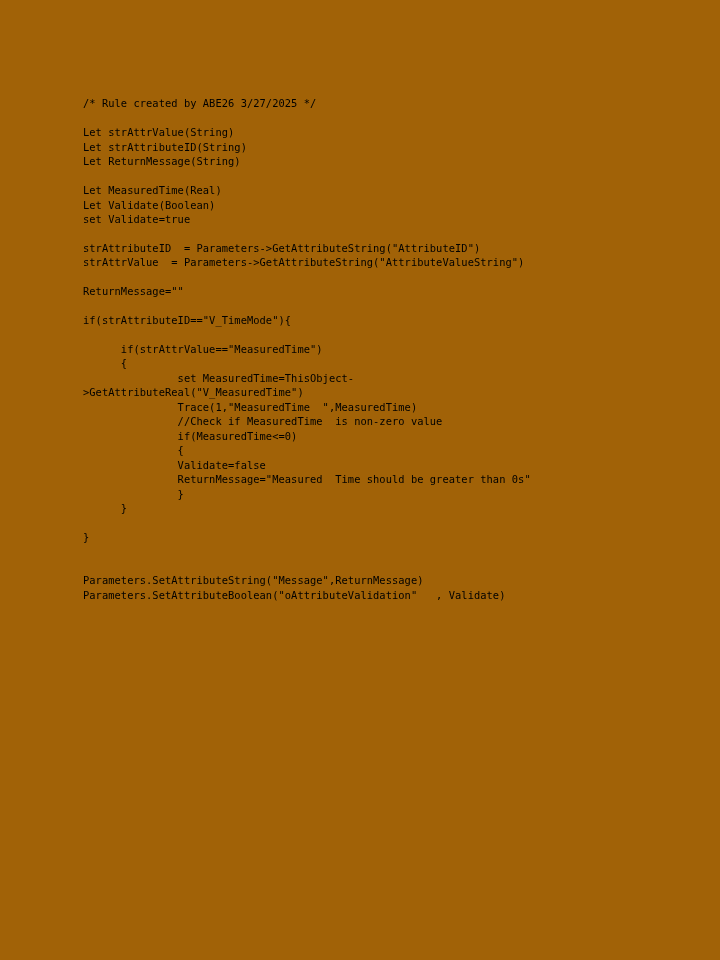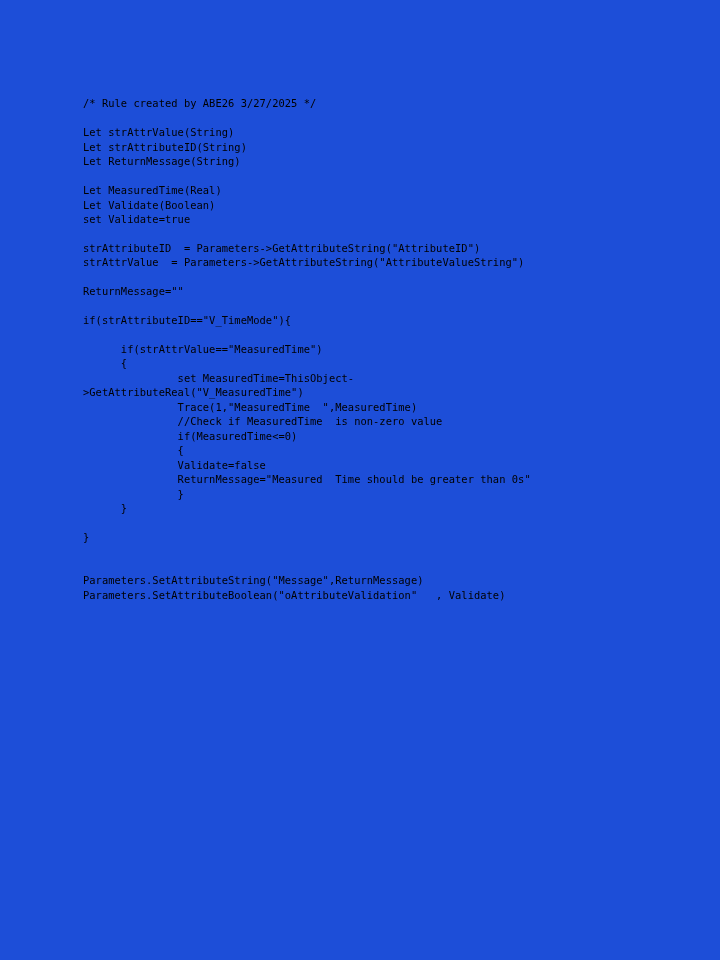--- a/index.html
+++ b/index.html
@@ -11,21 +11,21 @@
     width: 720px;
     height: 960px;
     font-family: "DejaVu Sans Mono", "Liberation Mono", monospace;
     color: #000000;
     overflow: hidden;
   }
   .page {
     position: relative;
     width: 720px;
     height: 960px;
-    background: #1d4ed8;
+    background: #a16207;
     box-sizing: border-box;
   }
   .code-block {
     position: absolute;
     left: 83px;
     top: 86px;
     width: 600px;
     font-size: 10.4px;
     line-height: 14.45px;
     white-space: pre;

